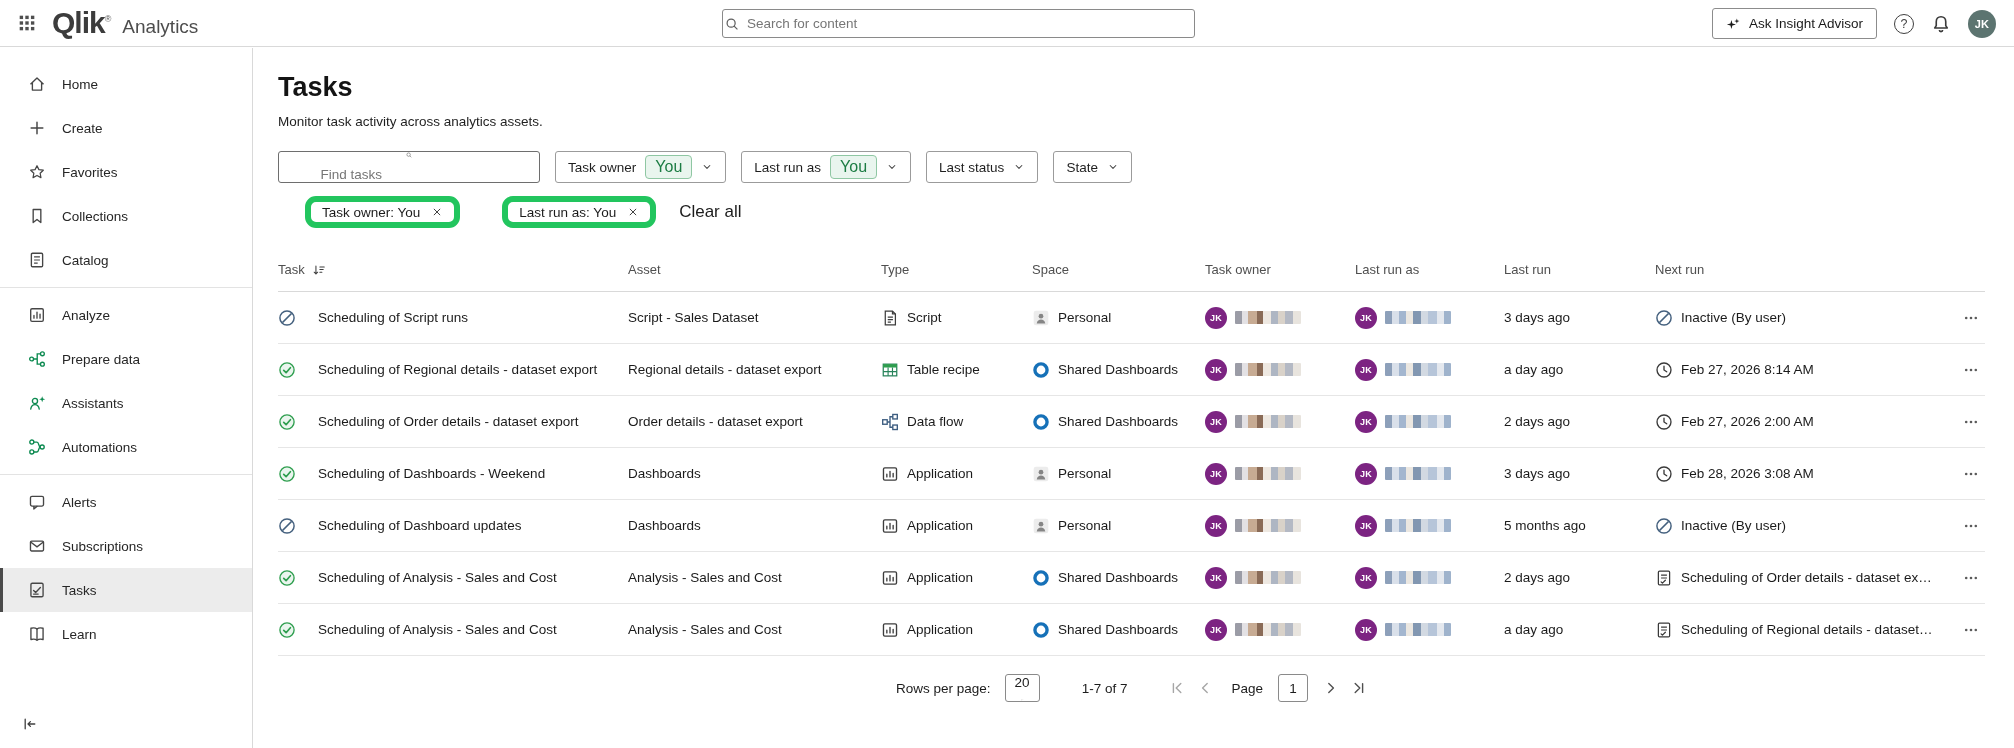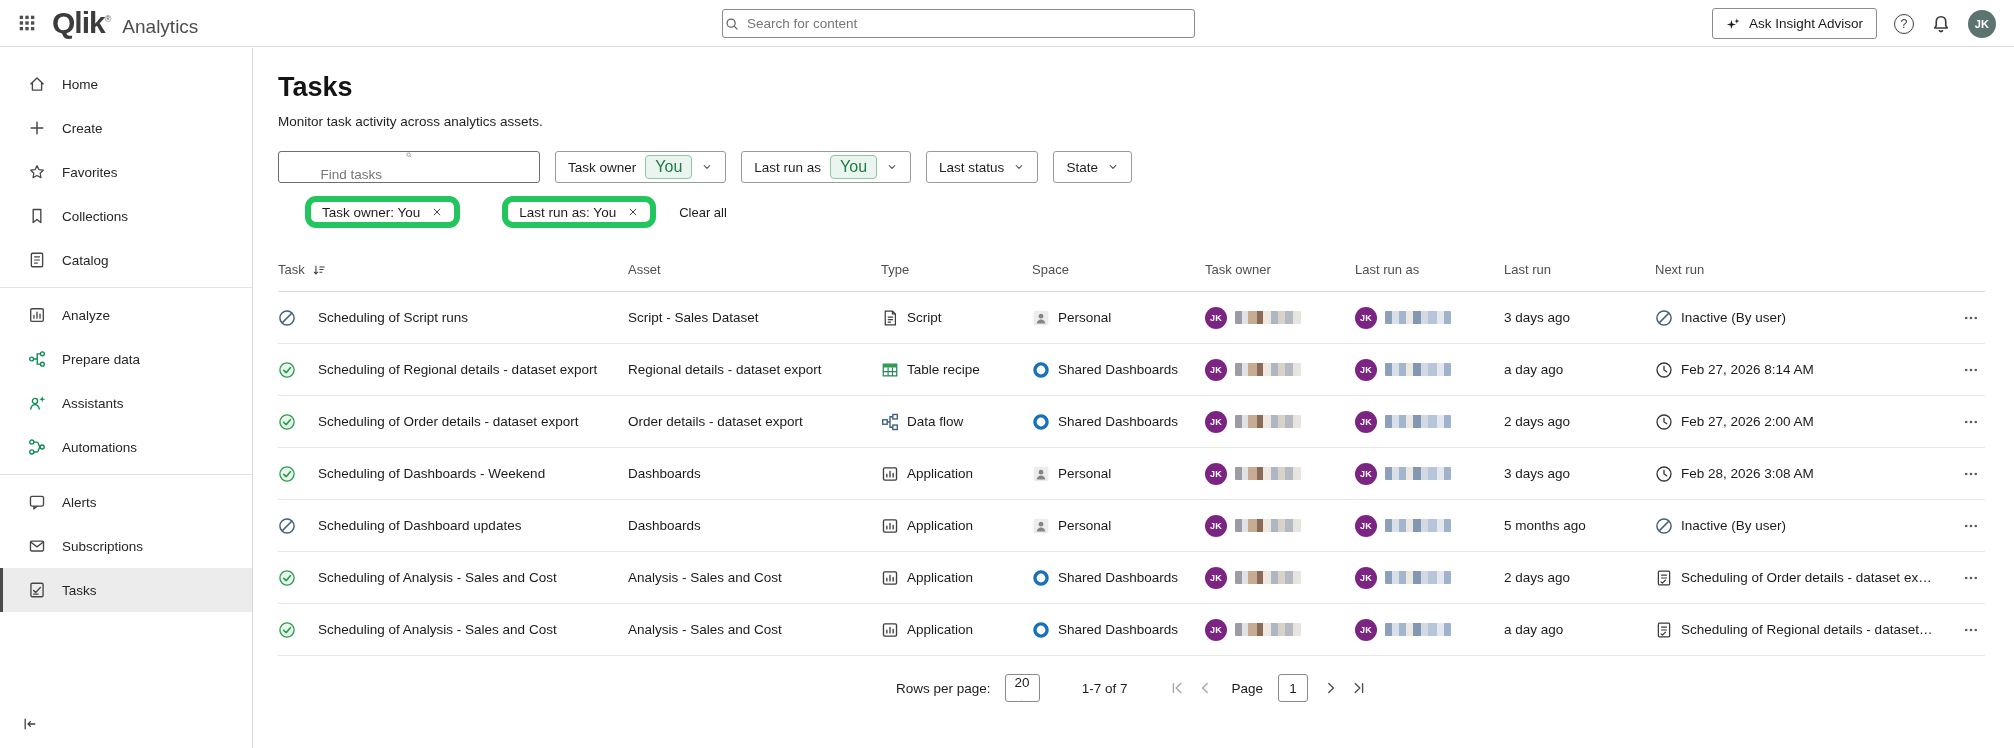--- a/index.html
+++ b/index.html
@@ -46,21 +46,21 @@
   .find-box { width: 262px; height: 32px; border: 1px solid #6e6e6e; border-radius: 3px; display: flex; align-items: center; gap: 9px; padding: 0 10px; color: #565656; background: #fff; flex-direction: column; }
   .find-box input { border: none; outline: none; flex: 1; font-size: 13.5px; font-family: inherit; color: #222; background: transparent; }
   .find-box input::placeholder { color: #767676; }
   .dd-btn { height: 32px; display: flex; align-items: center; gap: 9px; padding: 0 12px; border: 1px solid #9b9b9b; border-radius: 3px; background: #fff; font-size: 13.5px; color: #1f1f1f; cursor: pointer; }
   .dd-btn .chev { color: #444; }
   .you-pill { background: #e9f5ee; border: 1px solid #8fc7a3; color: #1c7c43; border-radius: 4px; font-size: 16px; padding: 1.5px 9px; line-height: 1.2; }
 
   .chips-row { display: flex; align-items: center; gap: 15px; margin-top: 13px; }
   .chip { height: 32px; display: flex; align-items: center; gap: 11px; padding: 0 11px; border: 6px solid #22c55e; border-radius: 11px; background: #fff; font-size: 13.5px; color: #1c1c1c; margin-left: 27px; }
   .chip .ic12 { color: #3d3d3d; cursor: pointer; }
-  .clear-all { font-size: 13px; color: #1c1c1c; cursor: pointer; margin-left: 8px; }
+  .clear-all { font-size: 17px; color: #1c1c1c; cursor: pointer; margin-left: 8px; }
 
   
   .table { margin-top: 20px; width: 1707px; }
   .thead, .trow { display: grid; grid-template-columns: 350px 253px 151px 173px 150px 149px 151px 293px minmax(0,1fr); align-items: center; }
   .thead { height: 44px; border-bottom: 1px solid #d9d9d9; font-size: 13px; color: #4f4f4f; }
   .th { display: flex; align-items: center; gap: 7px; cursor: pointer; }
   .th .ic14 { color: #3c3c3c; }
   .trow { height: 52px; border-bottom: 1px solid #e6e6e6; font-size: 13.5px; color: #1b1b1b; background: #fff; }
   .cell { display: flex; align-items: center; gap: 22px; padding-right: 14px; overflow: hidden; white-space: nowrap; }
   .cell.tight { gap: 8px; }
@@ -348,20 +348,26 @@
           <use href="#i-mail"></use>
         </svg>
       <span>Subscriptions</span>
     </div>
     <div class="side-item selected">
       <svg class="ic">
           <use href="#i-tasklist"></use>
         </svg>
       <span>Tasks</span>
     </div>
+    <div class="side-item">
+      <svg class="ic">
+          <use href="#i-book"></use>
+        </svg>
+      <span>Learn</span>
+    </div>
     <span class="collapse-btn">
         <svg class="ic16">
           <use href="#i-collapse"></use>
         </svg>
       </span>
   </div>
 
   <div class="main">
     <div class="page-title">Tasks</div>
     <div class="page-subtitle">Monitor task activity across analytics assets.</div>

